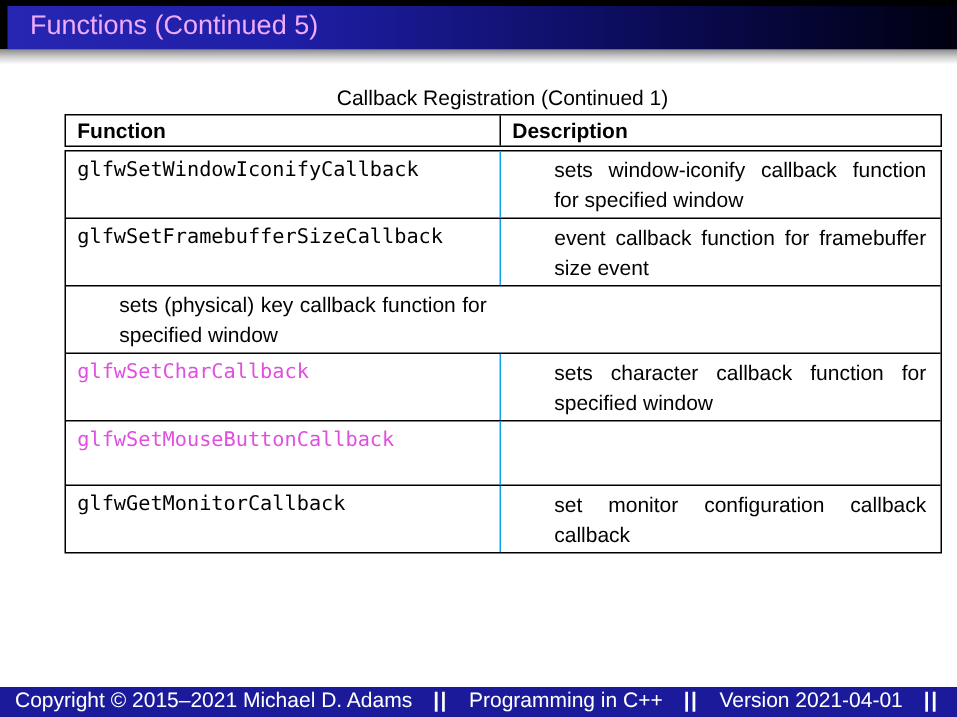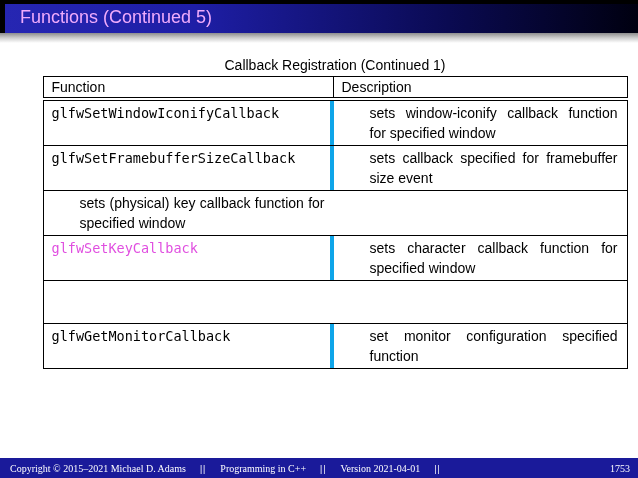--- a/index.html
+++ b/index.html
@@ -44,52 +44,51 @@
   .caption {
     text-align: center;
     font-size: 14px;
     margin-bottom: 3px;
   }
   .tbl { width: 585px; margin: 0 auto; font-size: 14px; }
   .thead {
     display: grid; grid-template-columns: 290px 1fr;
     border: 1px solid #000;
   }
-  .thead .hc { padding: 2px 8px; }
+  .thead .hc { padding: 2px 8px; font-weight: bold; }
   .thead .hc:first-child { border-right: 1px solid #000; }
   .tbody { border: 1px solid #000; margin-top: 2px; }
   .trow {
     display: grid; grid-template-columns: 290px 1fr;
     min-height: 42px;
   }
   .trow + .trow { border-top: 1px solid #000; }
   .fn-cell {
     font-family: "DejaVu Sans Mono", "Liberation Mono", monospace;
     font-size: 13.5px;
     padding: 4px 16px 2px 8px;
-    border-right: 4px solid #0ea5e9;
+    border-right: 1px solid #0ea5e9;
   }
   .fn-cell.hl { color: var(--accent, #e04fe0); }
   .desc-cell {
     padding: 2px 9px 2px 8px;
     text-align: justify;
     line-height: 20px;
     margin-left: 28px;
   }
 
   
   .footer {
     position: absolute; bottom: 0; left: 0;
     width: 638px; height: 20px;
     background: var(--footer-bg, #1a1a9a);
     color: #ffffff;
-    display: flex; align-items: center;
-    font-size: 10px;
+    display: flex; 
+    font-size: 14px;
     white-space: nowrap;
-    font-family: Liberation Serif, serif;
   }
   .footer .copyright { margin-left: 10px; }
   .footer .sep { font-weight: bold; margin: 0 14px; letter-spacing: 1px; }
   .footer .page { margin-left: auto; margin-right: 8px; }
 </style>
 </head>
 <body>
 
 <div class="title-bar">
   <div class="title-fill"></div>
@@ -104,34 +103,35 @@
       <div class="hc">Function</div>
       <div class="hc">Description</div>
     </div>
     <div class="tbody">
         <div class="trow">
           <div class="fn-cell">glfwSetWindowIconifyCallback</div>
           <div class="desc-cell">sets window-iconify callback function for specified window</div>
         </div>
         <div class="trow">
           <div class="fn-cell">glfwSetFramebufferSizeCallback</div>
-          <div class="desc-cell">sets callback specified for framebuffer size event</div>
+          <div class="desc-cell">event callback function for framebuffer size event</div>
         </div>
         <div class="trow">
           <div class="desc-cell">sets (physical) key callback function for specified window</div>
         </div>
         <div class="trow">
-          <div class="fn-cell hl">glfwSetKeyCallback</div>
+          <div class="fn-cell hl">glfwSetCharCallback</div>
           <div class="desc-cell">sets character callback function for specified window</div>
         </div>
         <div class="trow">
+          <div class="fn-cell hl">glfwSetMouseButtonCallback</div>
         </div>
         <div class="trow">
           <div class="fn-cell">glfwGetMonitorCallback</div>
-          <div class="desc-cell">set monitor configuration specified function</div>
+          <div class="desc-cell">set monitor configuration callback callback</div>
         </div>
       </div>
   </div>
 </div>
 
 <div class="footer">
   <span class="copyright">Copyright © 2015–2021 Michael D. Adams</span>
   <span class="sep">||</span>
   <span>Programming in C++</span>
   <span class="sep">||</span>

